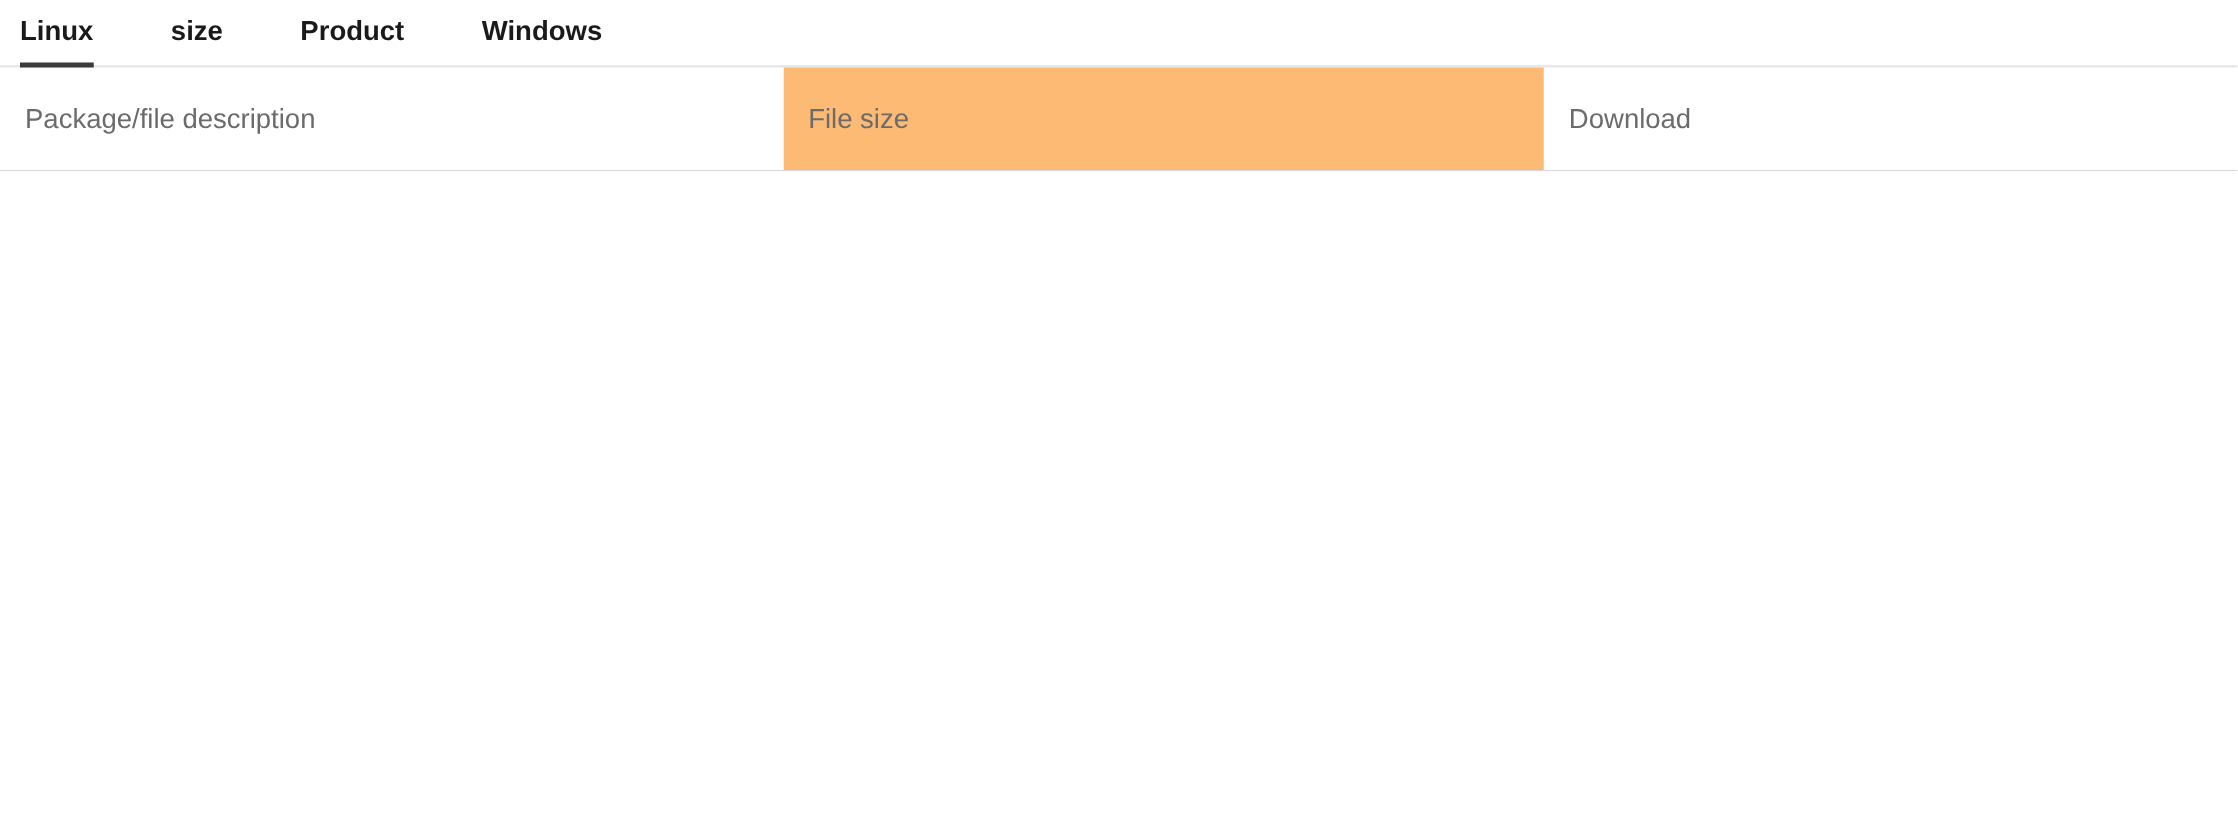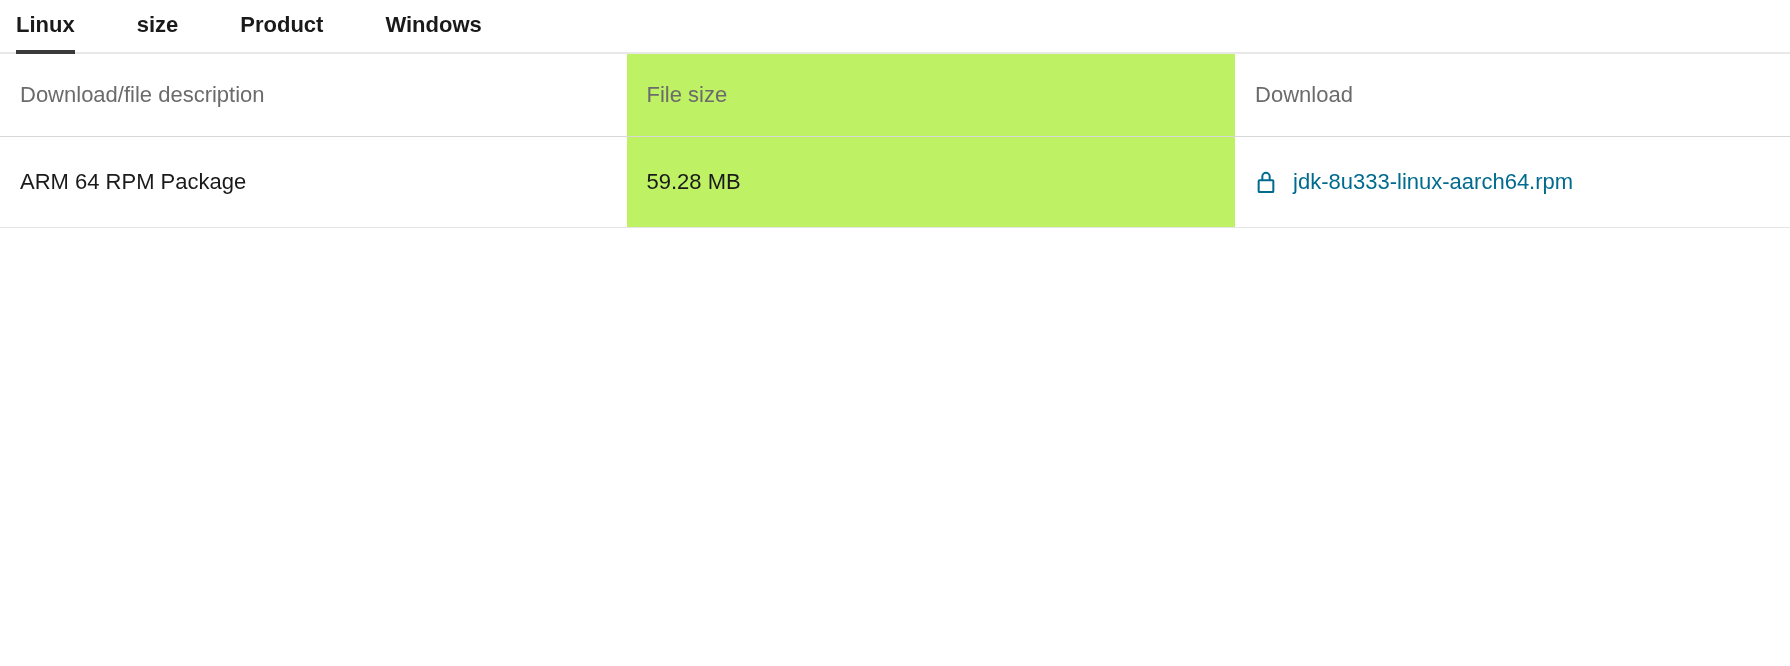--- a/index.html
+++ b/index.html
@@ -48,21 +48,21 @@
       border-bottom: 1px solid #e5e5e5;
       font-size: 22px;
       color: #1a1a1a;
       vertical-align: middle;
     }
     .col-desc {
       width: 35%;
     }
     .col-size {
       width: 34%;
-      background: #bef264;
+      background: #fdba74;
     }
     .col-download {
       width: 31%;
     }
     .download-cell {
       display: flex;
       align-items: center;
       gap: 16px;
     }
     .lock-icon {
@@ -91,33 +91,20 @@
 <div class="tabs">
   <div class="tab active">Linux</div>
   <div class="tab">size</div>
   <div class="tab">Product</div>
   <div class="tab">Windows</div>
 </div>
 
 <table class="table">
   <thead>
     <tr>
-      <th class="col-desc">Download/file description</th>
+      <th class="col-desc">Package/file description</th>
       <th class="col-size">File size</th>
       <th class="col-download">Download</th>
     </tr>
   </thead>
   <tbody id="table-body">
-  <tr>
-        <td class="col-desc">ARM 64 RPM Package</td>
-        <td class="col-size">59.28 MB</td>
-        <td class="col-download">
-          <div class="download-cell">
-            <svg class="lock-icon" width="22" height="26" viewBox="0 0 24 28" fill="none" stroke="currentColor" stroke-width="2.2">
-              <rect x="4" y="12" width="16" height="13" rx="1"></rect>
-              <path d="M8 12 V8 a4 4 0 0 1 8 0 V12"></path>
-            </svg>
-            <a class="download-link">jdk-8u333-linux-aarch64.rpm</a>
-          </div>
-        </td>
-      </tr>
     </tbody>
 </table>
 
 </body></html>

